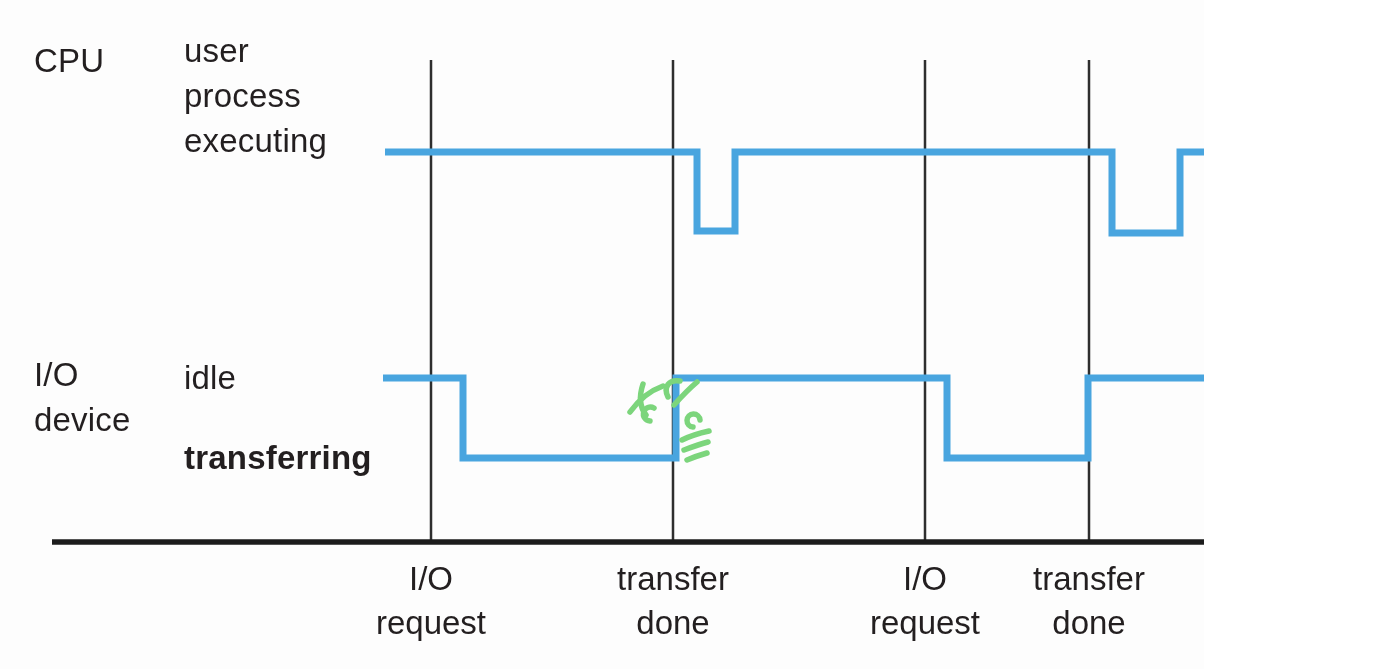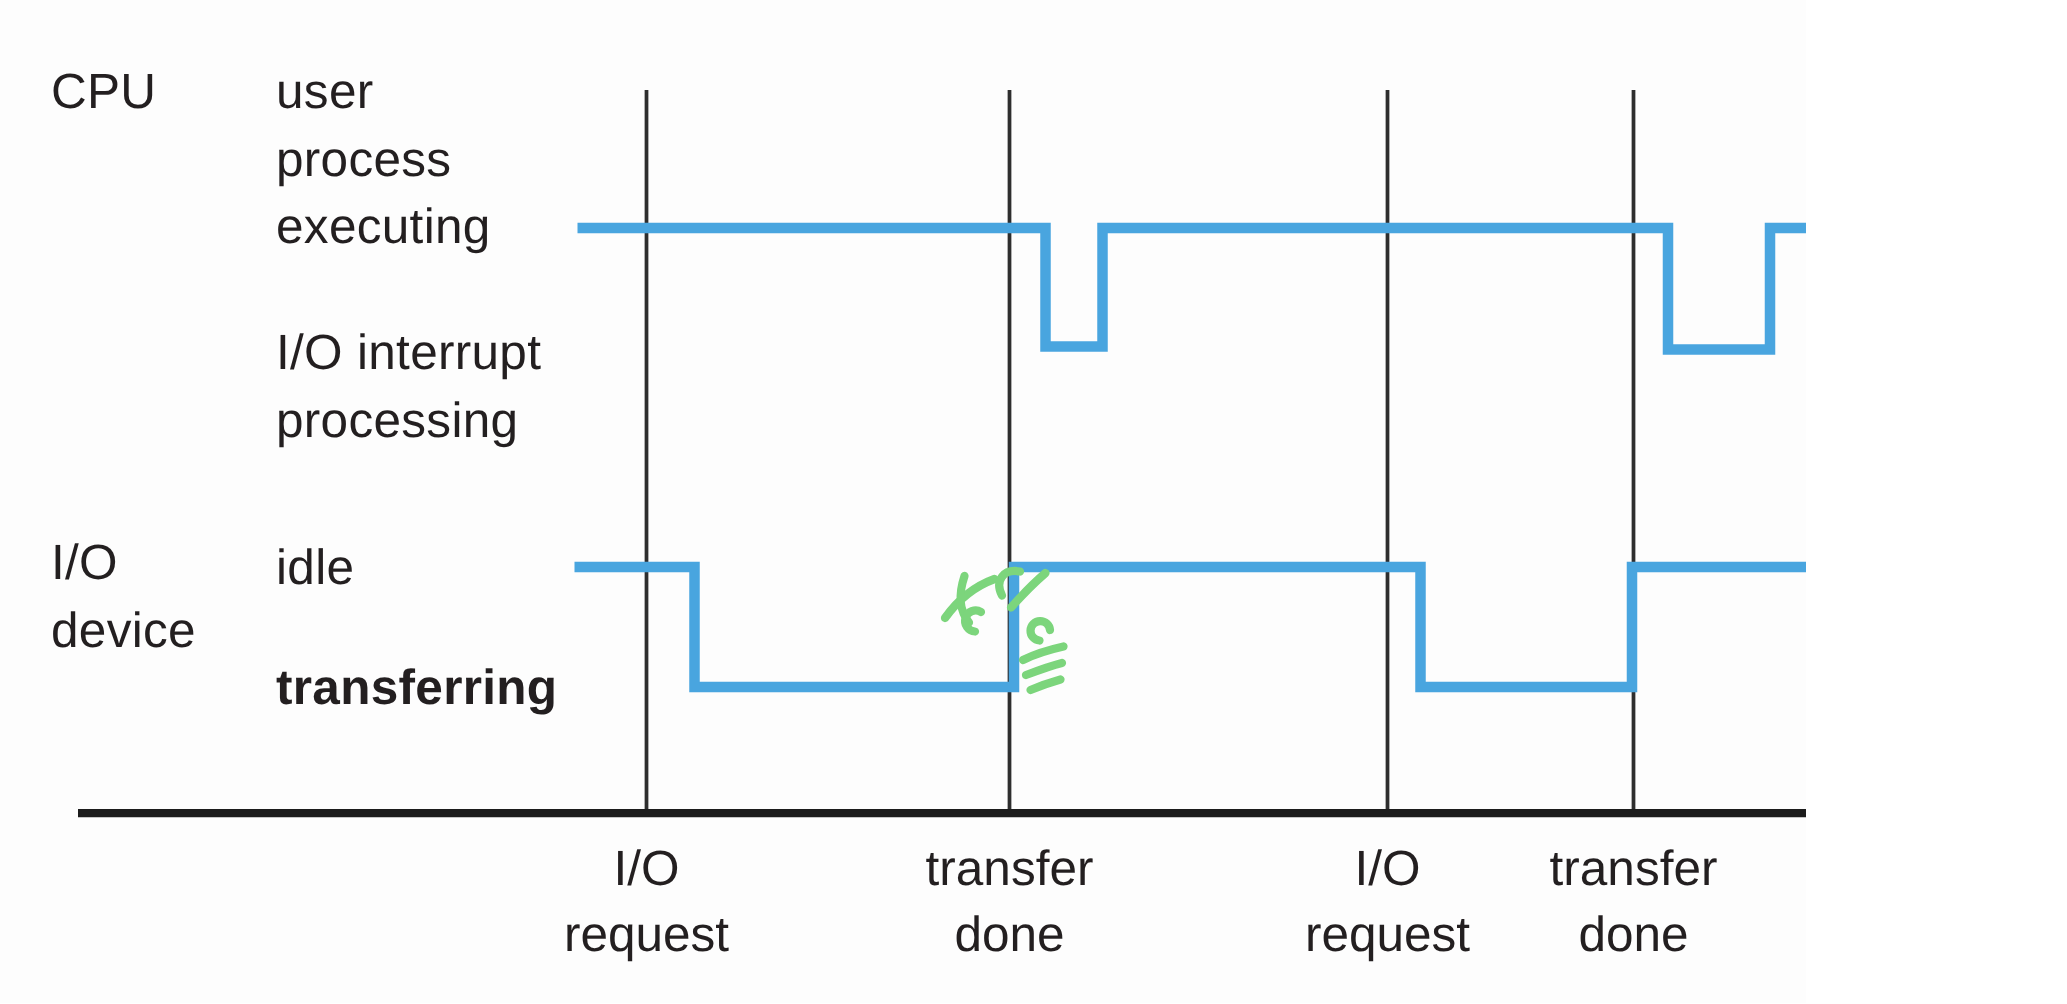--- a/index.html
+++ b/index.html
@@ -70,26 +70,24 @@
         <path d="M674,405 C682,396 690,388 697,382" fill="none" stroke="#7cd57c" stroke-width="5.5" stroke-linecap="round"></path>
         <path d="M693,427 a6.5,6.5 0 1 1 7,-7" fill="none" stroke="#7cd57c" stroke-width="5.5" stroke-linecap="round"></path>
         <path d="M682,440 C690,436 700,433 709,431" fill="none" stroke="#7cd57c" stroke-width="5.5" stroke-linecap="round"></path>
         <path d="M684,450 C692,447 700,444 708,442" fill="none" stroke="#7cd57c" stroke-width="5.5" stroke-linecap="round"></path>
         <path d="M687,460 C694,457 700,455 707,453" fill="none" stroke="#7cd57c" stroke-width="5.5" stroke-linecap="round"></path>
       </g>
   </svg>
 
   <div class="lbl" style="left:34px; top:38px;">CPU</div>
 
-  <div class="lbl" style="left:184px; top:38px;">user
+  <div class="lbl" style="left:184px; top:28px;">user
 process
 executing</div>
 
-  <div class="lbl" style="left:184px; top:212px;">I/O interrupt
-processing</div>
 
   <div class="lbl" style="left:34px; top:352px;">I/O
 device</div>
 
   <div class="lbl" style="left:184px; top:355px;text-align:right;">idle</div>
 
   <div class="lbl" style="left:184px; top:435px;font-weight:bold;">transferring</div>
 
   <div class="event-lbl" style="left: 431px;">I/O
 request</div>

